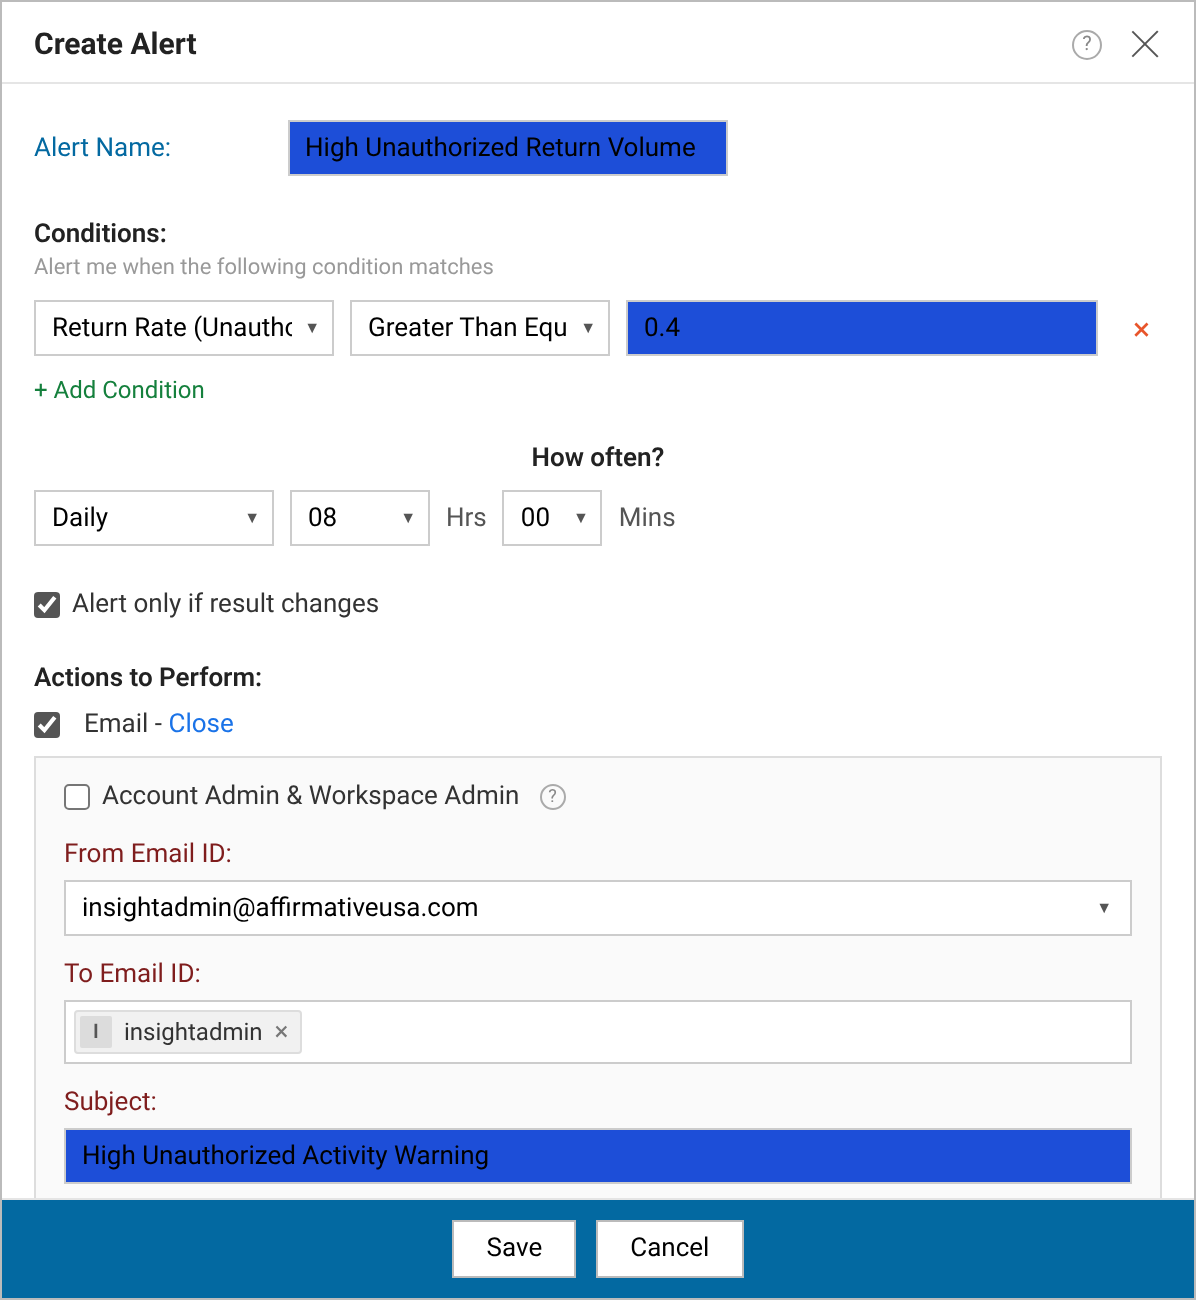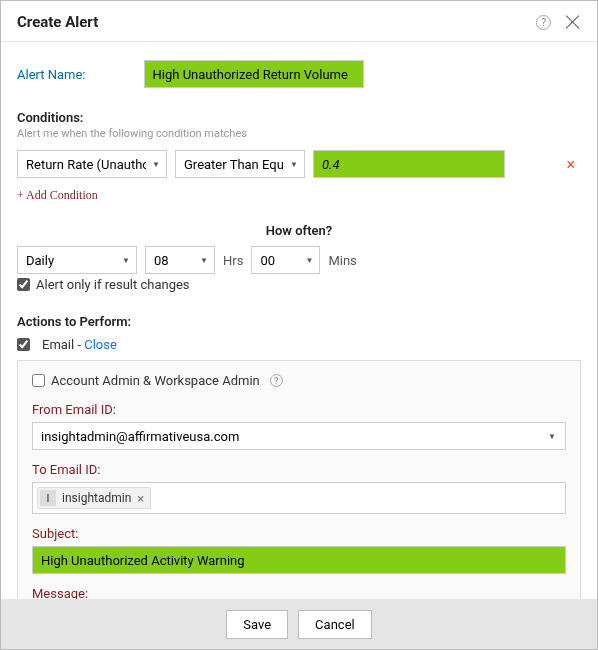--- a/index.html
+++ b/index.html
@@ -10,44 +10,44 @@
   .header-icons { display: flex; align-items: center; gap: 14px; }
   .help-icon { width: 15px; height: 15px; border: 1px solid #aaa; border-radius: 50%; display: flex; align-items: center; justify-content: center; font-size: 10px; color: #888; cursor: pointer; }
   .help-icon-sm { width: 13px; height: 13px; border: 1px solid #aaa; border-radius: 50%; display: inline-flex; align-items: center; justify-content: center; font-size: 9px; color: #888; cursor: pointer; vertical-align: middle; margin-left: 4px;}
   .close-icon { width: 16px; height: 16px; cursor: pointer; position: relative; }
   .close-icon::before, .close-icon::after { content: ""; position: absolute; left: 7px; top: -1px; width: 1.2px; height: 18px; background: #555; }
   .close-icon::before { transform: rotate(45deg); }
   .close-icon::after { transform: rotate(-45deg); }
   .body { flex: 1; overflow-y: auto; padding: 18px 16px 10px 16px; }
   .row { display: flex; align-items: center; gap: 12px; margin-bottom: 22px; }
   .label { color: #0369a1; }
-  .input-text { border: 1px solid #ccc; padding: 6px 8px; font-size: 13px; height: 28px; background:#84cc16; }
+  .input-text { border: 1px solid #ccc; padding: 6px 8px; font-size: 13px; height: 28px; background:#1d4ed8; }
   .section-title { font-weight: 600; color: #222; margin-bottom: 2px; }
   .subtext { font-size: 11px; color: #999; margin-bottom: 10px; }
   .cond-row { display: flex; align-items: center; gap: 8px; margin-bottom: 8px; }
   .select { border: 1px solid #ccc; height: 28px; padding: 0 20px 0 8px; font-size: 13px; background: #fff; appearance: none; -webkit-appearance: none; position: relative; }
   .select-wrap { position: relative; display: inline-block; }
   .select-wrap::after { content: "▼"; font-size: 8px; color: #555; position: absolute; right: 7px; top: 50%; transform: translateY(-50%); pointer-events: none; }
   .remove-x { color: #e8552b; font-size: 16px; cursor: pointer; margin-left: auto; padding: 0 6px; font-weight: 400; }
-  .add-cond { color: #7f1d1d; font-size: 12px; cursor: pointer; display:inline-block; margin-top: 2px; margin-bottom: 20px; font-family: Liberation Serif, serif; }
-  .freq-row { display: flex; align-items: center; gap: 8px; margin-bottom: 3px; }
+  .add-cond { color: #15803d; font-size: 12px; cursor: pointer; display:inline-block; margin-top: 2px; margin-bottom: 20px; }
+  .freq-row { display: flex; align-items: center; gap: 8px; margin-bottom: 22px; }
   .checkbox-row { display: flex; align-items: center; gap: 6px; margin-bottom: 22px; }
   input[type=checkbox] { width: 13px; height: 13px; accent-color: #555; cursor:pointer;}
   .email-link { color: #1a73e8; cursor: pointer; }
   .email-box { border: 1px solid #ddd; background: #fafafa; padding: 12px 14px; margin-top: 8px; }
   .email-box .field-label { color: #7f1d1d; margin-bottom: 5px; display:block; }
   .email-box .full { width: 100%; }
   .email-box .group { margin-bottom: 12px; }
   .select-full-wrap { position: relative; width: 100%; }
   .select-full-wrap::after { content: "▼"; font-size: 8px; color: #555; position: absolute; right: 10px; top: 50%; transform: translateY(-50%); pointer-events: none; }
   .token-box { border: 1px solid #ccc; background: #fff; padding: 4px; min-height: 32px; display:flex; align-items:center; gap:6px; }
   .token { display: inline-flex; align-items: center; background: #f1f1f1; border: 1px solid #ddd; border-radius: 2px; padding: 2px 6px 2px 2px; gap: 6px; font-size: 12px; }
   .token .avatar { background: #dcdcdc; width: 16px; height: 16px; display:inline-flex; align-items:center; justify-content:center; font-size:10px; font-weight:600; color:#555; border-radius:1px;}
   .token .x { color: #777; cursor: pointer; font-size: 13px; }
-  .footer { background: #e5e5e5; border-top: 1px solid #e5e5e5; padding: 10px; display: flex; justify-content: center; gap: 10px; }
+  .footer { background: #0369a1; border-top: 1px solid #e5e5e5; padding: 10px; display: flex; justify-content: center; gap: 10px; }
   .btn { background: #fff; border: 1px solid #bbb; padding: 6px 16px; font-size: 13px; cursor: pointer; }
   
   .body::-webkit-scrollbar { width: 10px; }
   .body::-webkit-scrollbar-thumb { background: #c8c8c8; border-radius: 5px; }
   .body::-webkit-scrollbar-track { background: #f4f4f4; }
   .unit { color:#555; }
 </style>
 </head>
 <body>
 
@@ -75,21 +75,21 @@
         <span class="select-wrap">
           <select class="select" style="width:150px;">
             <option>Return Rate (Unauthorized)</option>
           </select>
         </span>
         <span class="select-wrap">
           <select class="select" style="width:130px;">
             <option>Greater Than Equal</option>
           </select>
         </span>
-        <input class="input-text" style="width: 192px; font-style: italic;" value="0.4">
+        <input class="input-text" style="width: 236px;" value="0.4">
         <span class="remove-x">×</span>
       </div>
 
       <span class="add-cond">+ Add Condition</span>
     </div>
 
     <div>
       <div class="section-title" style="margin-bottom:8px;text-align:center;">How often?</div>
       <div class="freq-row">
         <span class="select-wrap">
@@ -97,21 +97,21 @@
             <option>Daily</option>
           </select>
         </span>
         <span class="select-wrap">
           <select class="select" style="width:70px;">
             <option>08</option>
           </select>
         </span>
         <span class="unit">Hrs</span>
         <span class="select-wrap">
-          <select class="select" style="width:69px;">
+          <select class="select" style="width:50px;">
             <option>00</option>
           </select>
         </span>
         <span class="unit">Mins</span>
       </div>
       <div class="checkbox-row">
         <input type="checkbox" checked="" style="">
         <span>Alert only if result changes</span>
       </div>
     </div>

